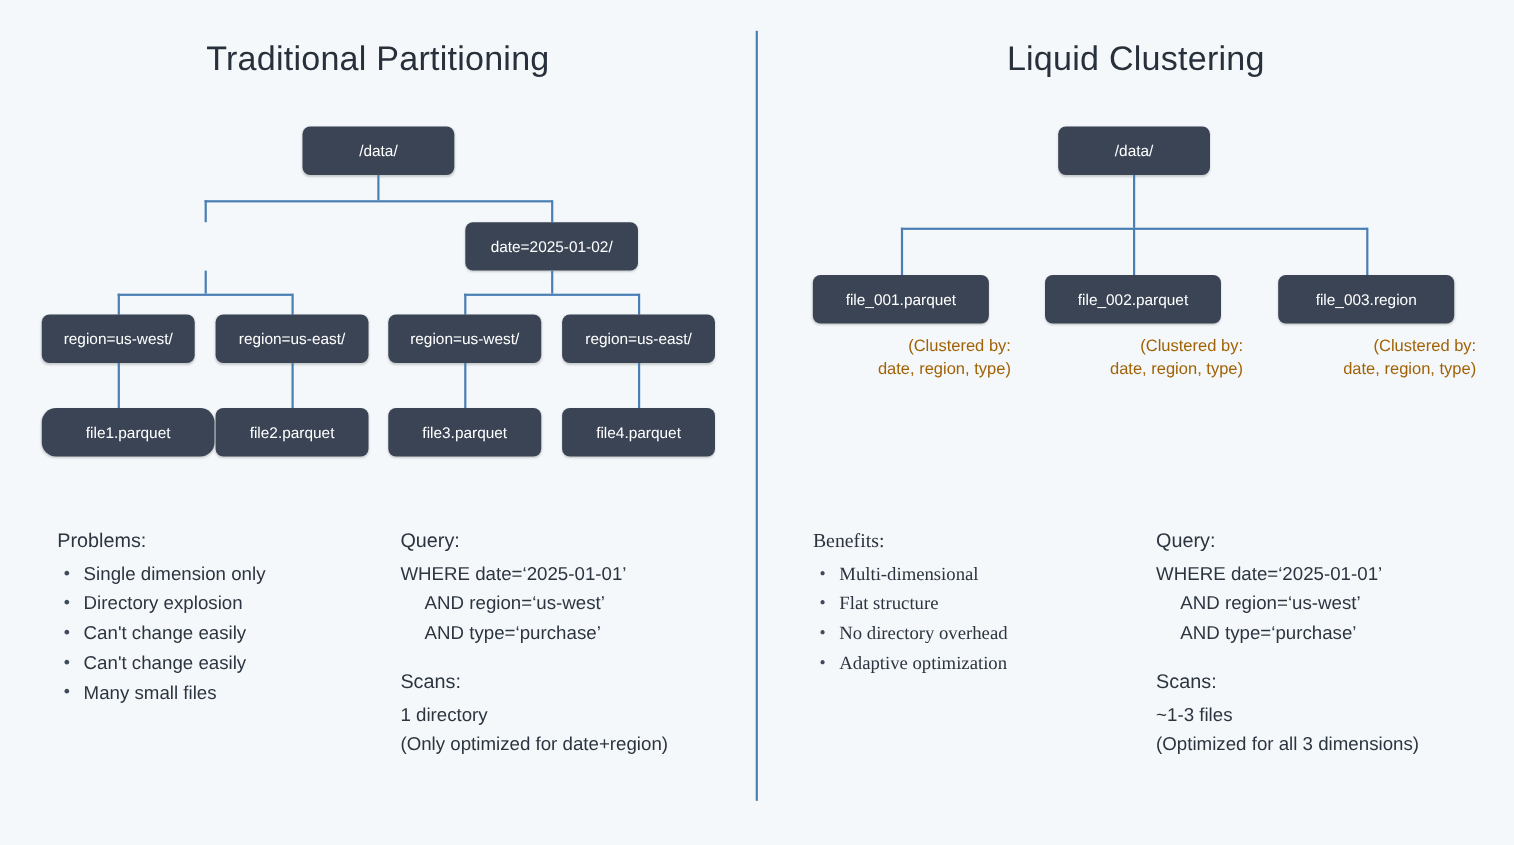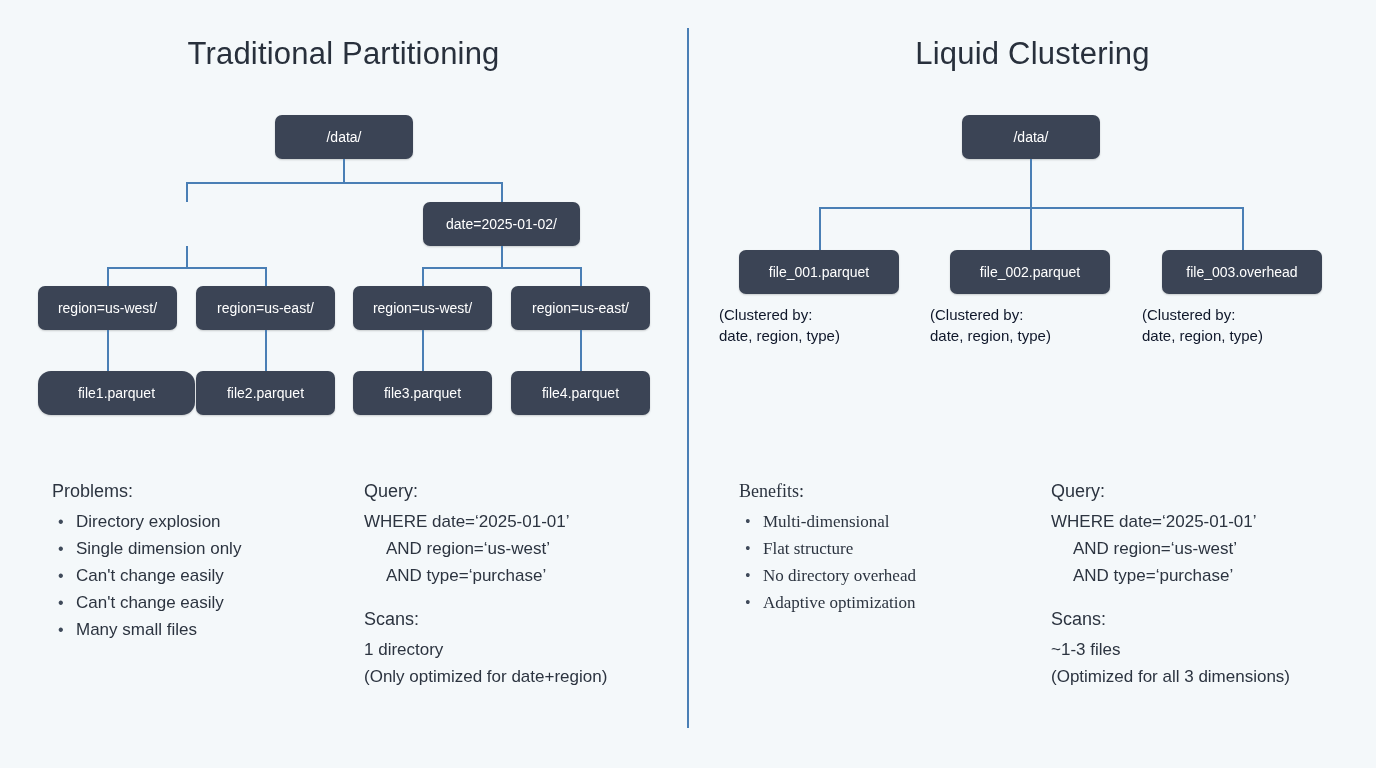--- a/index.html
+++ b/index.html
@@ -64,24 +64,24 @@
 
   .line {
     position: absolute;
     background: #4a7fb5;
   }
   .line.h { height: 2px; }
   .line.v { width: 2px; }
 
   .caption {
     position: absolute;
-    text-align: left;
+    text-align: right;
     font-size: 15px;
     line-height: 21px;
-    color: #0f172a;
+    color: #a16207;
   }
 
   .text-col {
     position: absolute;
     font-size: 17px;
     line-height: 27px;
     color: #2c3440;
   }
   .text-head {
     font-size: 18px;
@@ -150,22 +150,22 @@
     <div class="line v" style="left:580px; top:330px; height:41px;"></div>
 
     <div class="node" style="left:38px; top:371px; width:157px; height:44px;border-radius:13px;">file1.parquet</div>
     <div class="node" style="left:196px; top:371px; width:139px; height:44px;">file2.parquet</div>
     <div class="node" style="left:353px; top:371px; width:139px; height:44px;">file3.parquet</div>
     <div class="node" style="left:511px; top:371px; width:139px; height:44px;">file4.parquet</div>
 
     <div class="text-col" style="left:52px; top:478px; width:290px;">
       <div class="text-head">Problems:</div>
       <ul class="bullets">
+        <li>Single dimension only</li>
         <li>Directory explosion</li>
-        <li>Single dimension only</li>
         <li>Can't change easily</li>
         <li>Can't change easily</li>
         <li>Many small files</li>
       </ul>
     </div>
 
     <div class="text-col" style="left:364px; top:478px; width:310px;">
       <div class="text-head">Query:</div>
       <div class="query-line">WHERE date=‘2025-01-01’</div>
       <div class="query-line indent">AND region=‘us-west’</div>
@@ -185,21 +185,21 @@
     <div class="node" style="left:273px; top:115px; width:138px; height:44px;">/data/</div>
 
     <div class="line v" style="left:341px; top:159px; height:48px;"></div>
     <div class="line h" style="left:130px; top:207px; width:424px;"></div>
     <div class="line v" style="left:130px; top:207px; height:43px;"></div>
     <div class="line v" style="left:341px; top:207px; height:43px;"></div>
     <div class="line v" style="left:553px; top:207px; height:43px;"></div>
 
     <div class="node" style="left:50px; top:250px; width:160px; height:44px;">file_001.parquet</div>
     <div class="node" style="left:261px; top:250px; width:160px; height:44px;">file_002.parquet</div>
-    <div class="node" style="left:473px; top:250px; width:160px; height:44px;">file_003.overhead</div>
+    <div class="node" style="left:473px; top:250px; width:160px; height:44px;">file_003.region</div>
 
     <div class="caption" style="left:30px; top:304px; width:200px;">
       <div>(Clustered by:</div>
       <div>date, region, type)</div>
     </div>
     <div class="caption" style="left:241px; top:304px; width:200px;">
       <div>(Clustered by:</div>
       <div>date, region, type)</div>
     </div>
     <div class="caption" style="left:453px; top:304px; width:200px;">

